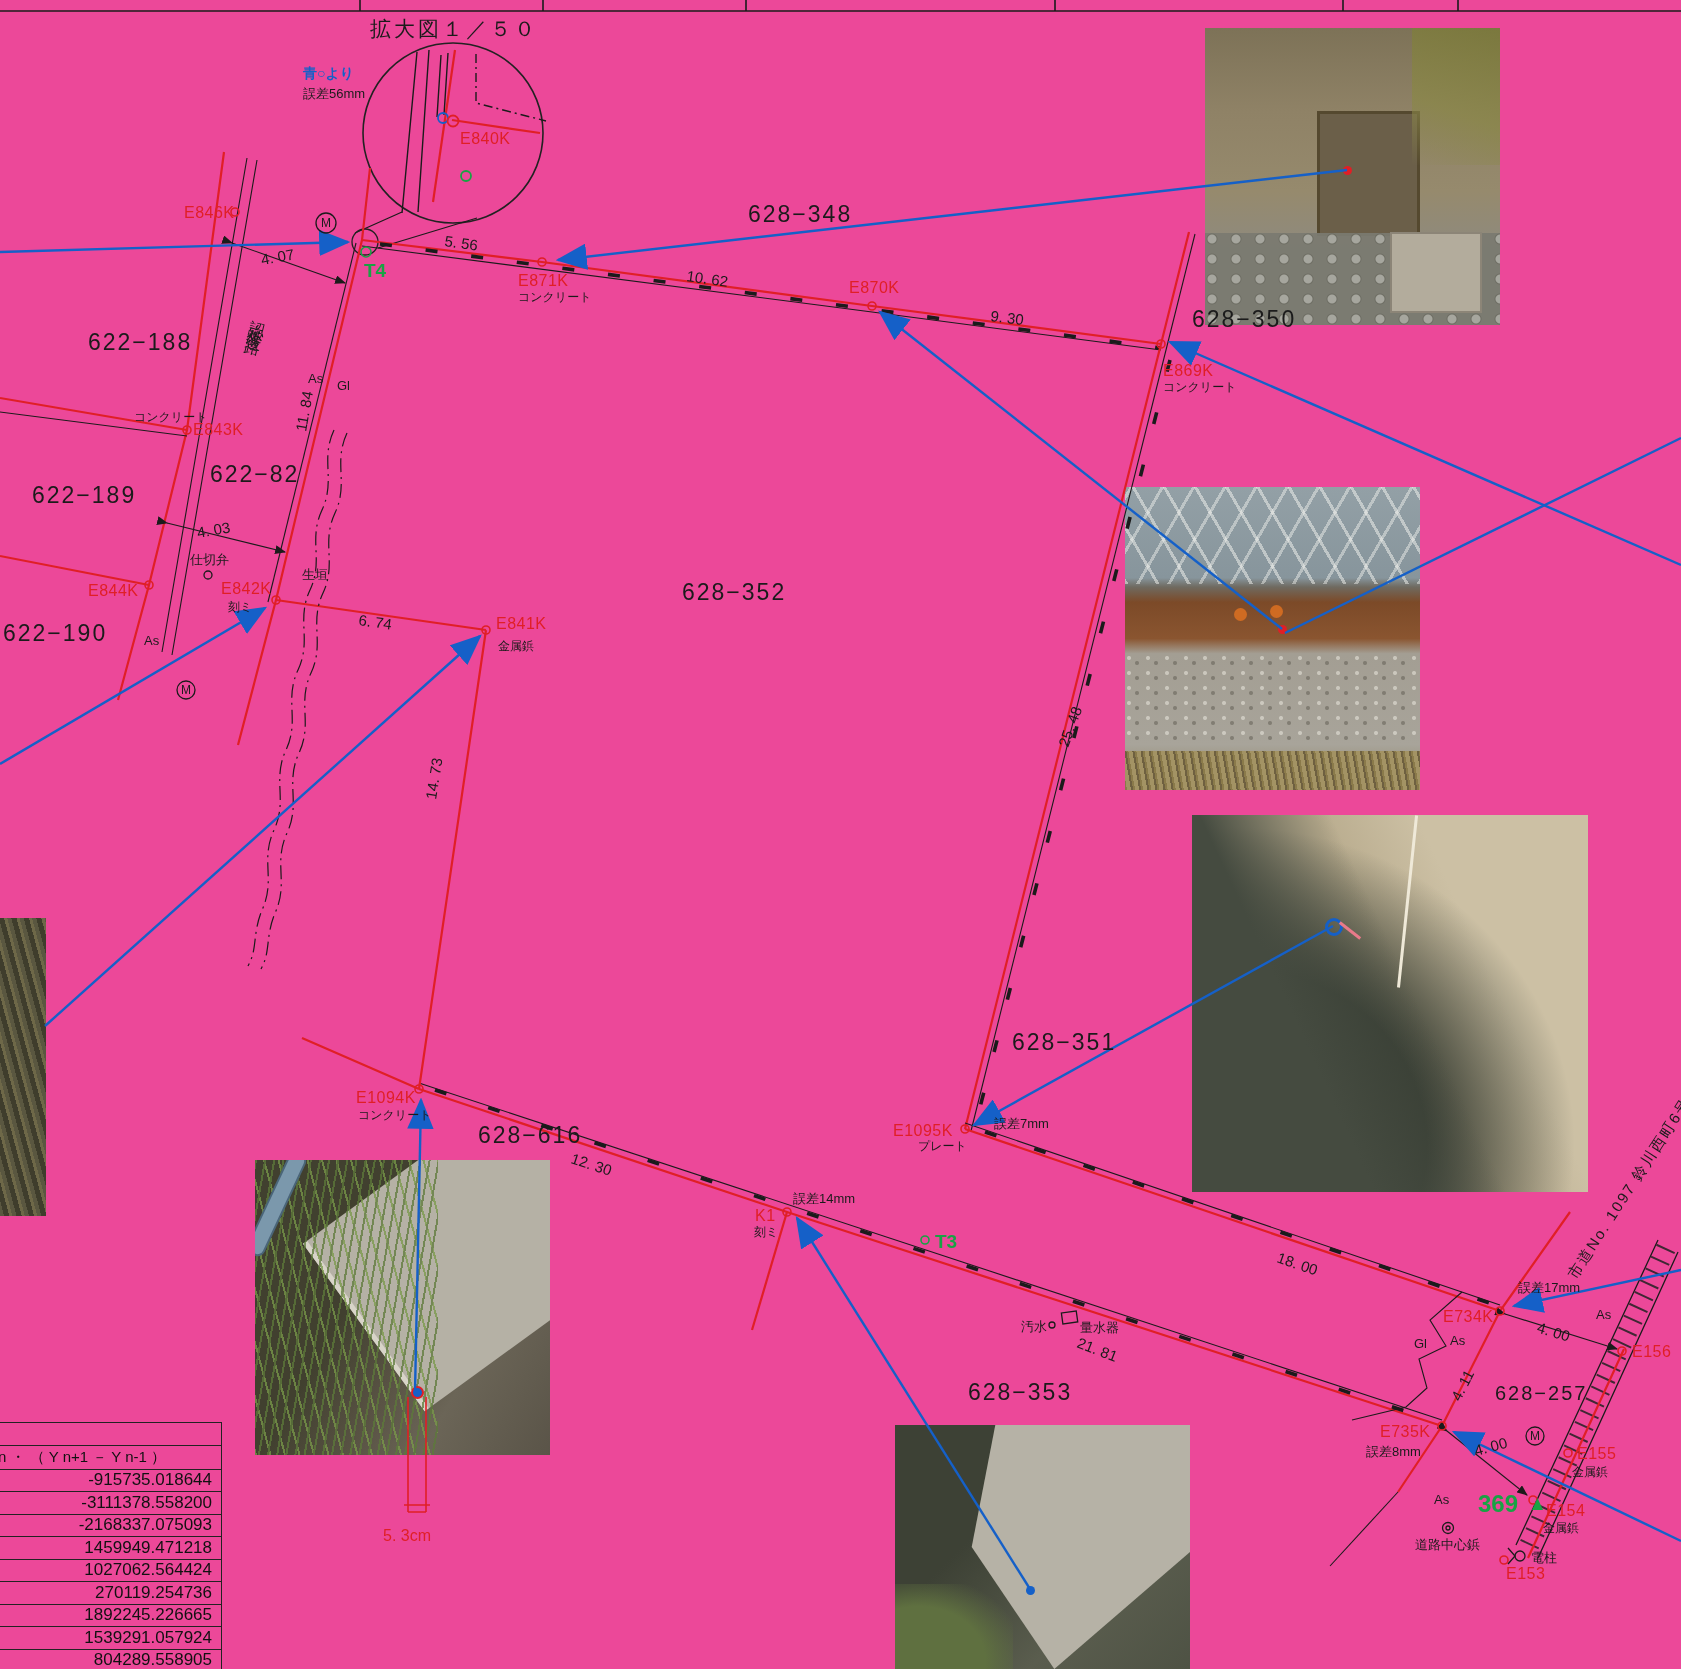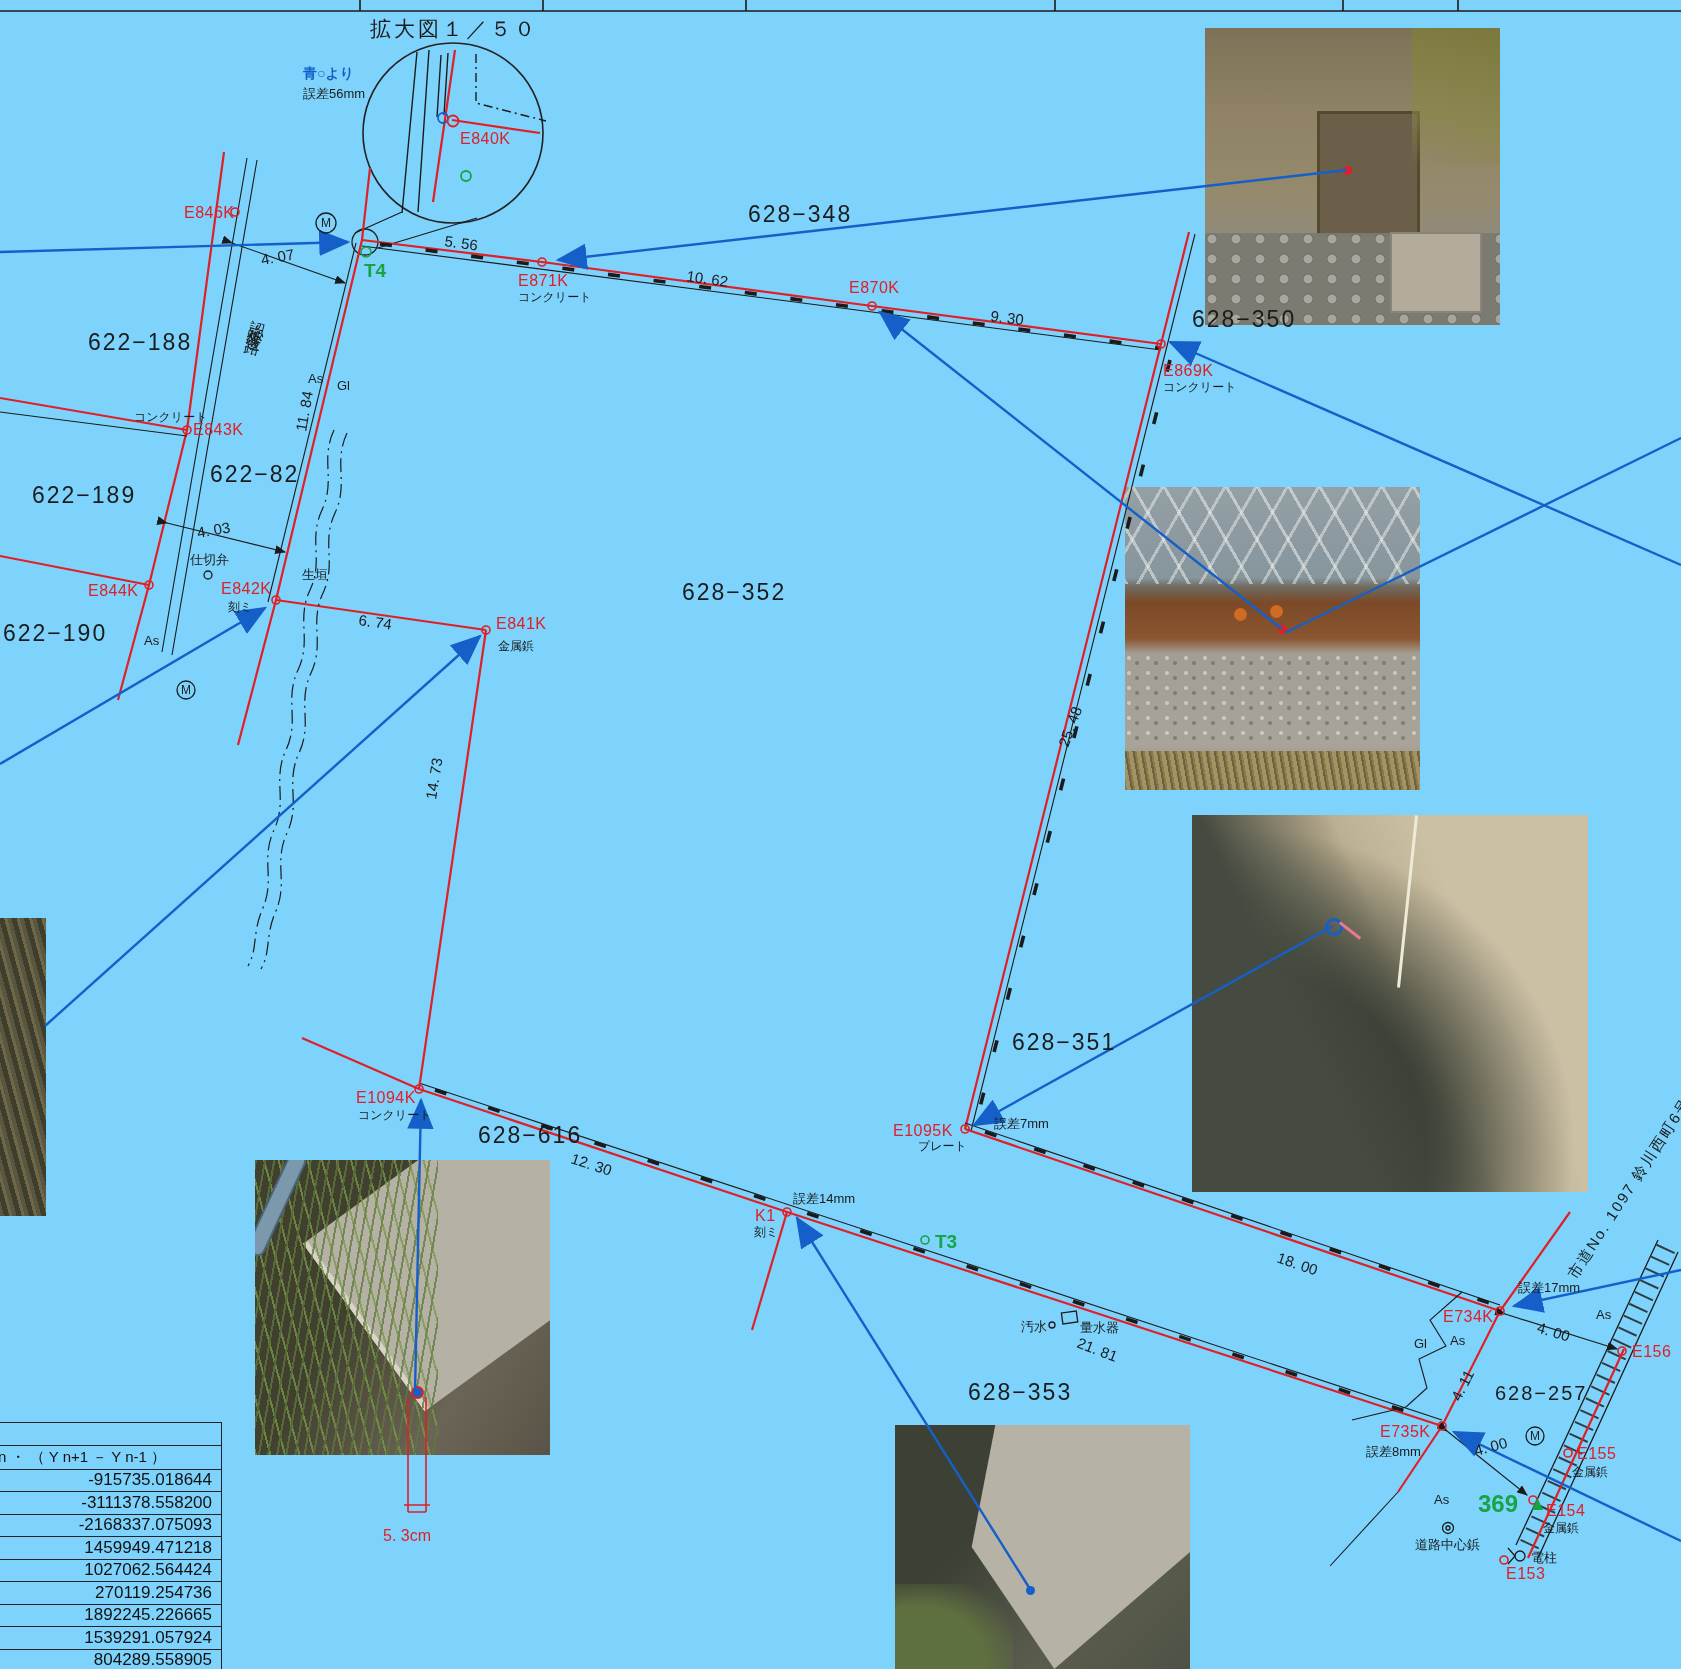--- a/index.html
+++ b/index.html
@@ -1,16 +1,16 @@
 <!DOCTYPE html>
 <html><head>
 <meta charset="utf-8">
 <style>
   html,body{margin:0;padding:0;background:#e8e8e4;}
-  #stage{position:relative;width:1681px;height:1669px;background:#7dd3fc;overflow:hidden;
+  #stage{position:relative;width:1681px;height:1669px;background:#ec4899;overflow:hidden;
          font-family:"Liberation Sans",sans-serif;}
   .photo{position:absolute;overflow:hidden;}
   .pmark{position:absolute;border-radius:50%;}
   #photo1{left:1205px;top:28px;width:295px;height:297px;
     background:linear-gradient(180deg,#7d7257 0%,#8f8266 28%,#968a6d 55%,#8f8a7c 72%,#83827a 100%);}
   #photo1 .block{position:absolute;left:38%;top:28%;width:33%;height:40%;background:#6b5f49;border:3px solid #55492f;}
   #photo1 .moss{position:absolute;right:0;top:0;width:30%;height:46%;
     background:linear-gradient(200deg,#7a7a35 0%,#8a8748 60%,rgba(138,135,72,0));opacity:.75;}
   #photo1 .gravel{position:absolute;left:0;bottom:0;width:100%;height:31%;opacity:.95;
     background-color:#7b7b71;background-image:radial-gradient(circle at 7px 6px,#a8a8a0 4px,#6d6d63 5px,rgba(0,0,0,0) 6px);

